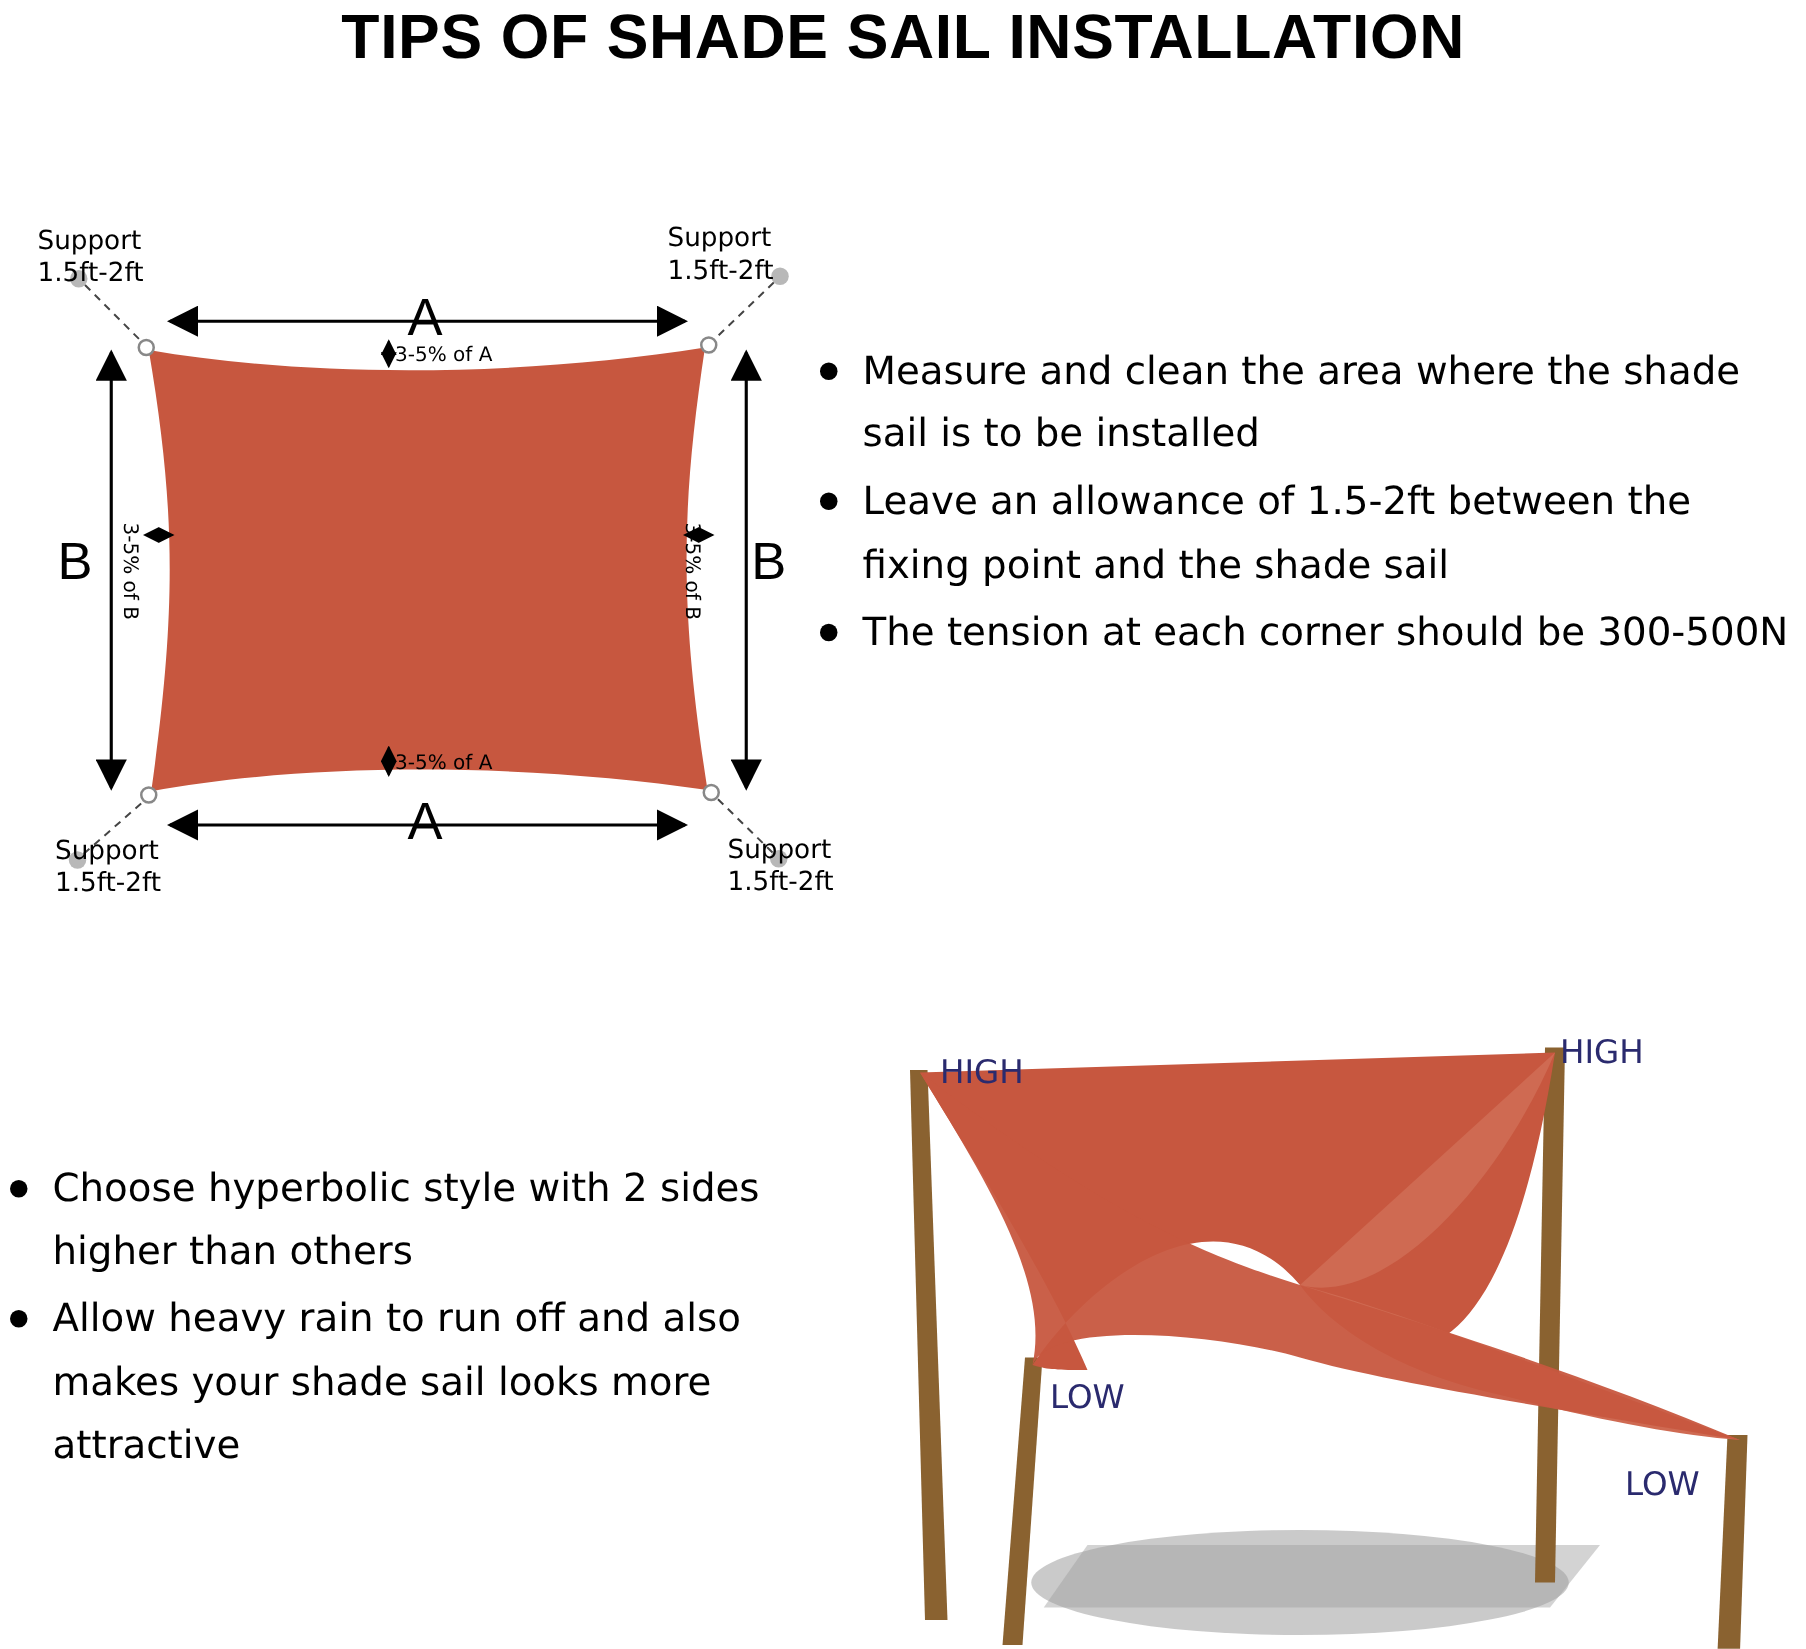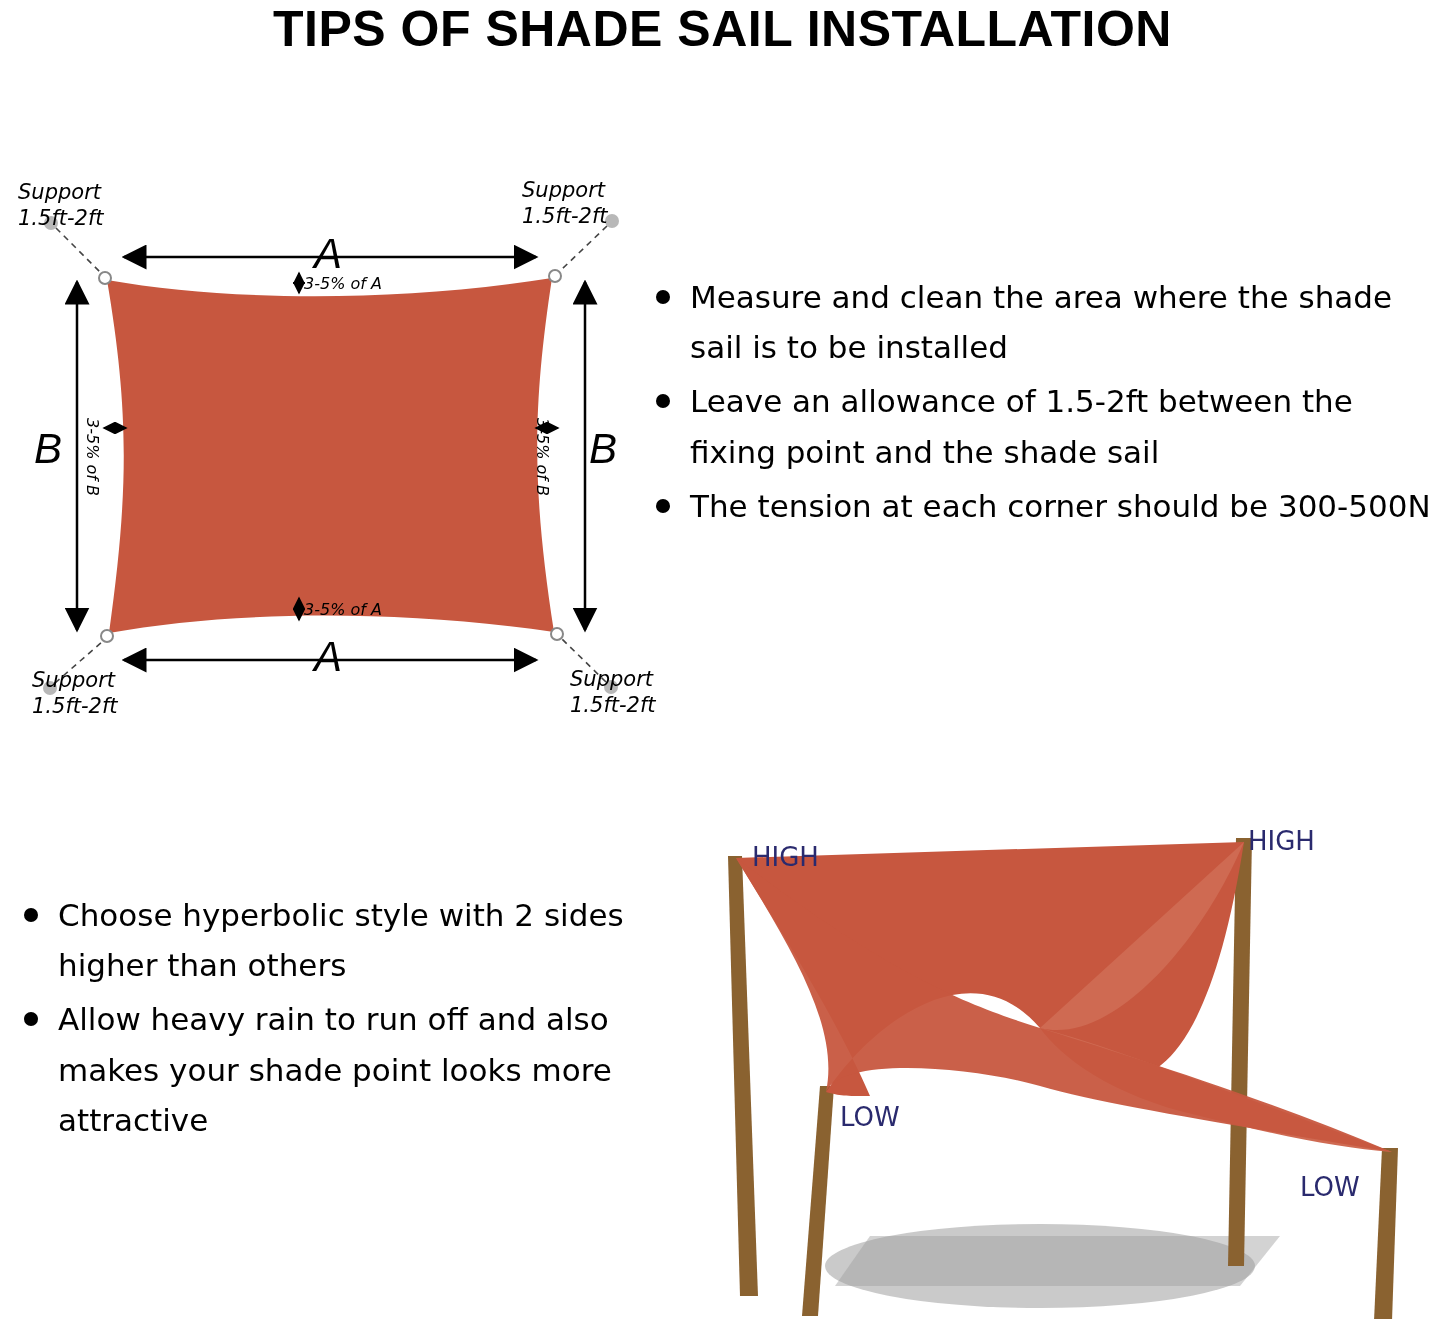--- a/index.html
+++ b/index.html
@@ -24,25 +24,24 @@
     font-family: "Liberation Sans", sans-serif;
     font-weight: bold;
     font-size: 50px;
     letter-spacing: 0.5px;
     color: #000;
   }
 
   
   #diagram-rect {
     position: absolute;
-    left: 4px;
+    left: 16px;
     top: 160px;
     width: 670px;
     height: 580px;
-    font-style: italic;
   }
   #diagram-rect svg { display:block; }
 
   
   #tips-top {
     position: absolute;
     left: 648px;
     top: 272px;
     width: 800px;
   }
@@ -63,23 +62,22 @@
     height: 14px;
     background: #000;
     border-radius: 50%;
   }
   #tips-top ul, #tips-bottom ul { margin:0; padding:0; }
 
   
   #tips-bottom {
     position: absolute;
     left: 0px;
-    top: 890px;
+    top: 926px;
     width: 625px;
-    margin-left: 16px;
   }
   #tips-bottom li { font-size: 31px; }
 
   
   #diagram-sail {
     position: absolute;
     left: 640px;
     top: 796px;
     width: 805px;
     height: 539px;
@@ -179,21 +177,21 @@
   <ul>
     <li>Measure and clean the area where the shade sail is to be installed</li>
     <li>Leave an allowance of 1.5-2ft between the fixing point and the shade sail</li>
     <li>The tension at each corner should be 300-500N</li>
   </ul>
 </div>
 
 <div id="tips-bottom">
   <ul>
     <li>Choose hyperbolic style with 2 sides higher than others</li>
-    <li>Allow heavy rain to run off and also makes your shade point looks more attractive</li>
+    <li>Allow heavy rain to run off and also makes your shade sail looks more attractive</li>
   </ul>
 </div>
 
 <div id="diagram-sail">
   <svg width="805" height="539" viewBox="0 0 805 539" xmlns="http://www.w3.org/2000/svg">
 
     <ellipse cx="400" cy="470" rx="215" ry="42" fill="#9e9e9e" opacity="0.55"></ellipse>
     <path d="M 195 490 L 600 490 L 640 440 L 230 440 Z" fill="#9e9e9e" opacity="0.45"></path>
 
     <path d="M 88 60 L 102 60 L 118 500 L 100 500 Z" fill="#8a6230"></path>

